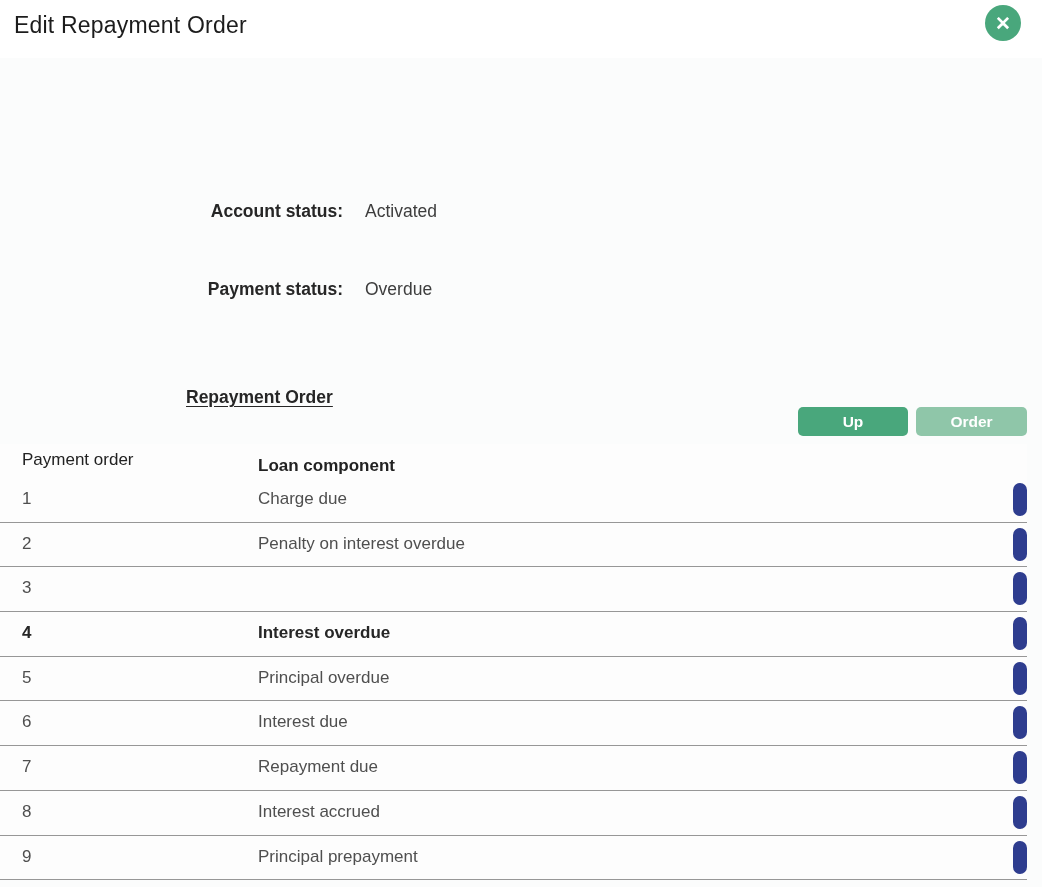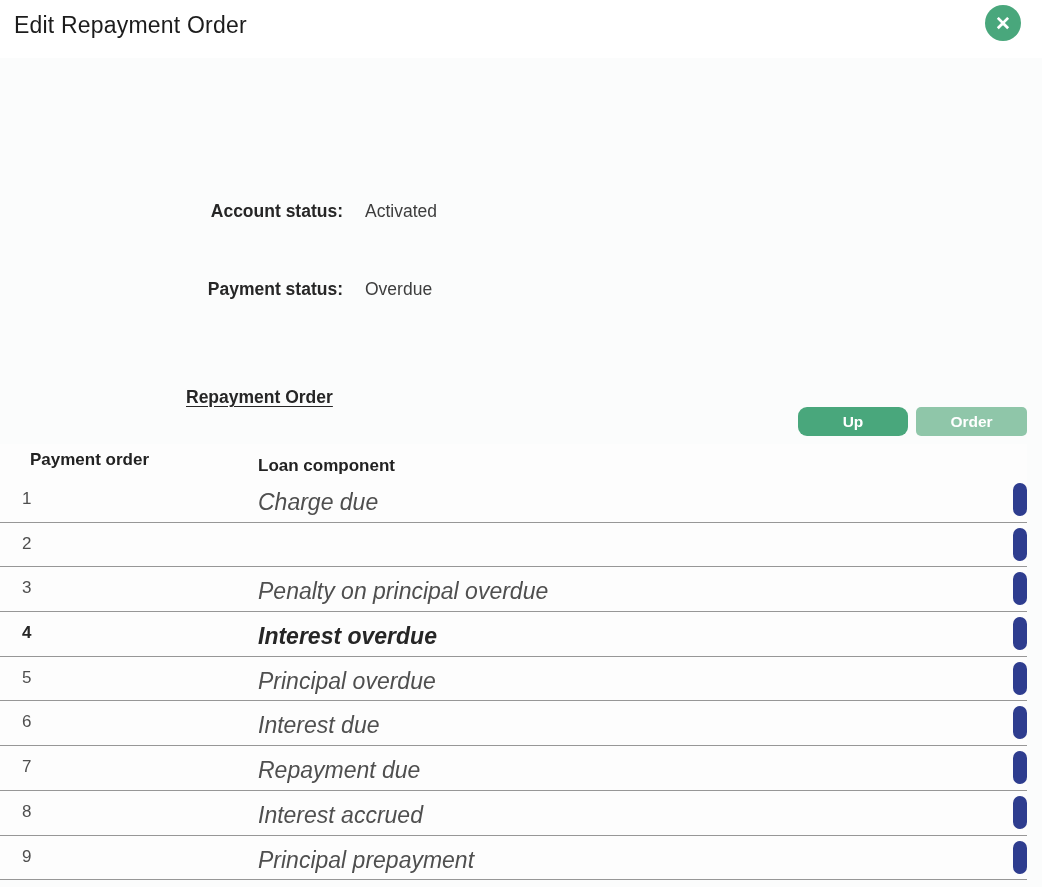--- a/index.html
+++ b/index.html
@@ -48,49 +48,49 @@
     text-decoration: underline; text-underline-offset: 3px;
   }
 
   
   .btn {
     border: none; border-radius: 5px; background: #49a77c; color: #fff;
     font-family: "Liberation Sans", sans-serif;
     font-size: 15.5px; font-weight: bold; cursor: pointer;
   }
   .btn:disabled { background: #8fc6a9; cursor: default; }
-  #up-btn   { position: absolute; left: 798px; top: 349px; width: 110px; height: 29px; border-radius: 9px; }
+  #up-btn   { position: absolute; left: 798px; top: 349px; width: 110px; height: 29px; }
   #down-btn { position: absolute; left: 916px; top: 349px; width: 111px; height: 29px; }
 
   
   .tbl-head {
     position: absolute; left: 0; top: 386px; width: 1027px; height: 34px;
     background: #fdfdfd;
   }
   .tbl-head .col1 {
     position: absolute; left: 22px; top: 6px;
-    font-size: 17px; font-weight: bold; color: #222; margin-left: 8px;
+    font-size: 17px; font-weight: normal; color: #222;
   }
   .tbl-head .col2 {
     position: absolute; left: 258px; top: 12px;
     font-size: 17px; font-weight: bold; color: #222; text-align: center;
   }
   .tbl-body { position: absolute; left: 0; top: 420px; width: 1027px; }
   .trow {
     position: relative; width: 100%; height: 44.7px;
     background: #fdfdfd; border-bottom: 1px solid #979797;
     cursor: pointer;
   }
   .trow .order {
     position: absolute; left: 22px; top: 11px;
     font-size: 17px; color: #4f4f4f;
   }
   .trow .comp {
     position: absolute; left: 258px; top: 11px;
-    font-size: 23px; color: #4f4f4f; font-style: italic;
+    font-size: 17px; color: #4f4f4f;
   }
   .trow.selected .order, .trow.selected .comp { font-weight: bold; color: #262626; }
   .drag-handle {
     position: absolute; right: 0; top: 5px; width: 14px; height: 33px;
     border-radius: 7px; background: #2e3d8f; cursor: grab;
   }
 </style>
 </head>
 <body>
 
@@ -127,26 +127,26 @@
 
     <div class="tbl-body">
       <div class="trow">
         <span class="order">1</span>
         <span class="comp">Charge due</span>
         <span class="drag-handle"></span>
       </div>
 
       <div class="trow">
         <span class="order">2</span>
+        <span class="comp">Penalty on interest overdue</span>
         <span class="drag-handle"></span>
       </div>
 
       <div class="trow">
         <span class="order">3</span>
-        <span class="comp">Penalty on principal overdue</span>
         <span class="drag-handle"></span>
       </div>
 
       <div class="trow selected">
         <span class="order">4</span>
         <span class="comp">Interest overdue</span>
         <span class="drag-handle"></span>
       </div>
 
       <div class="trow">

